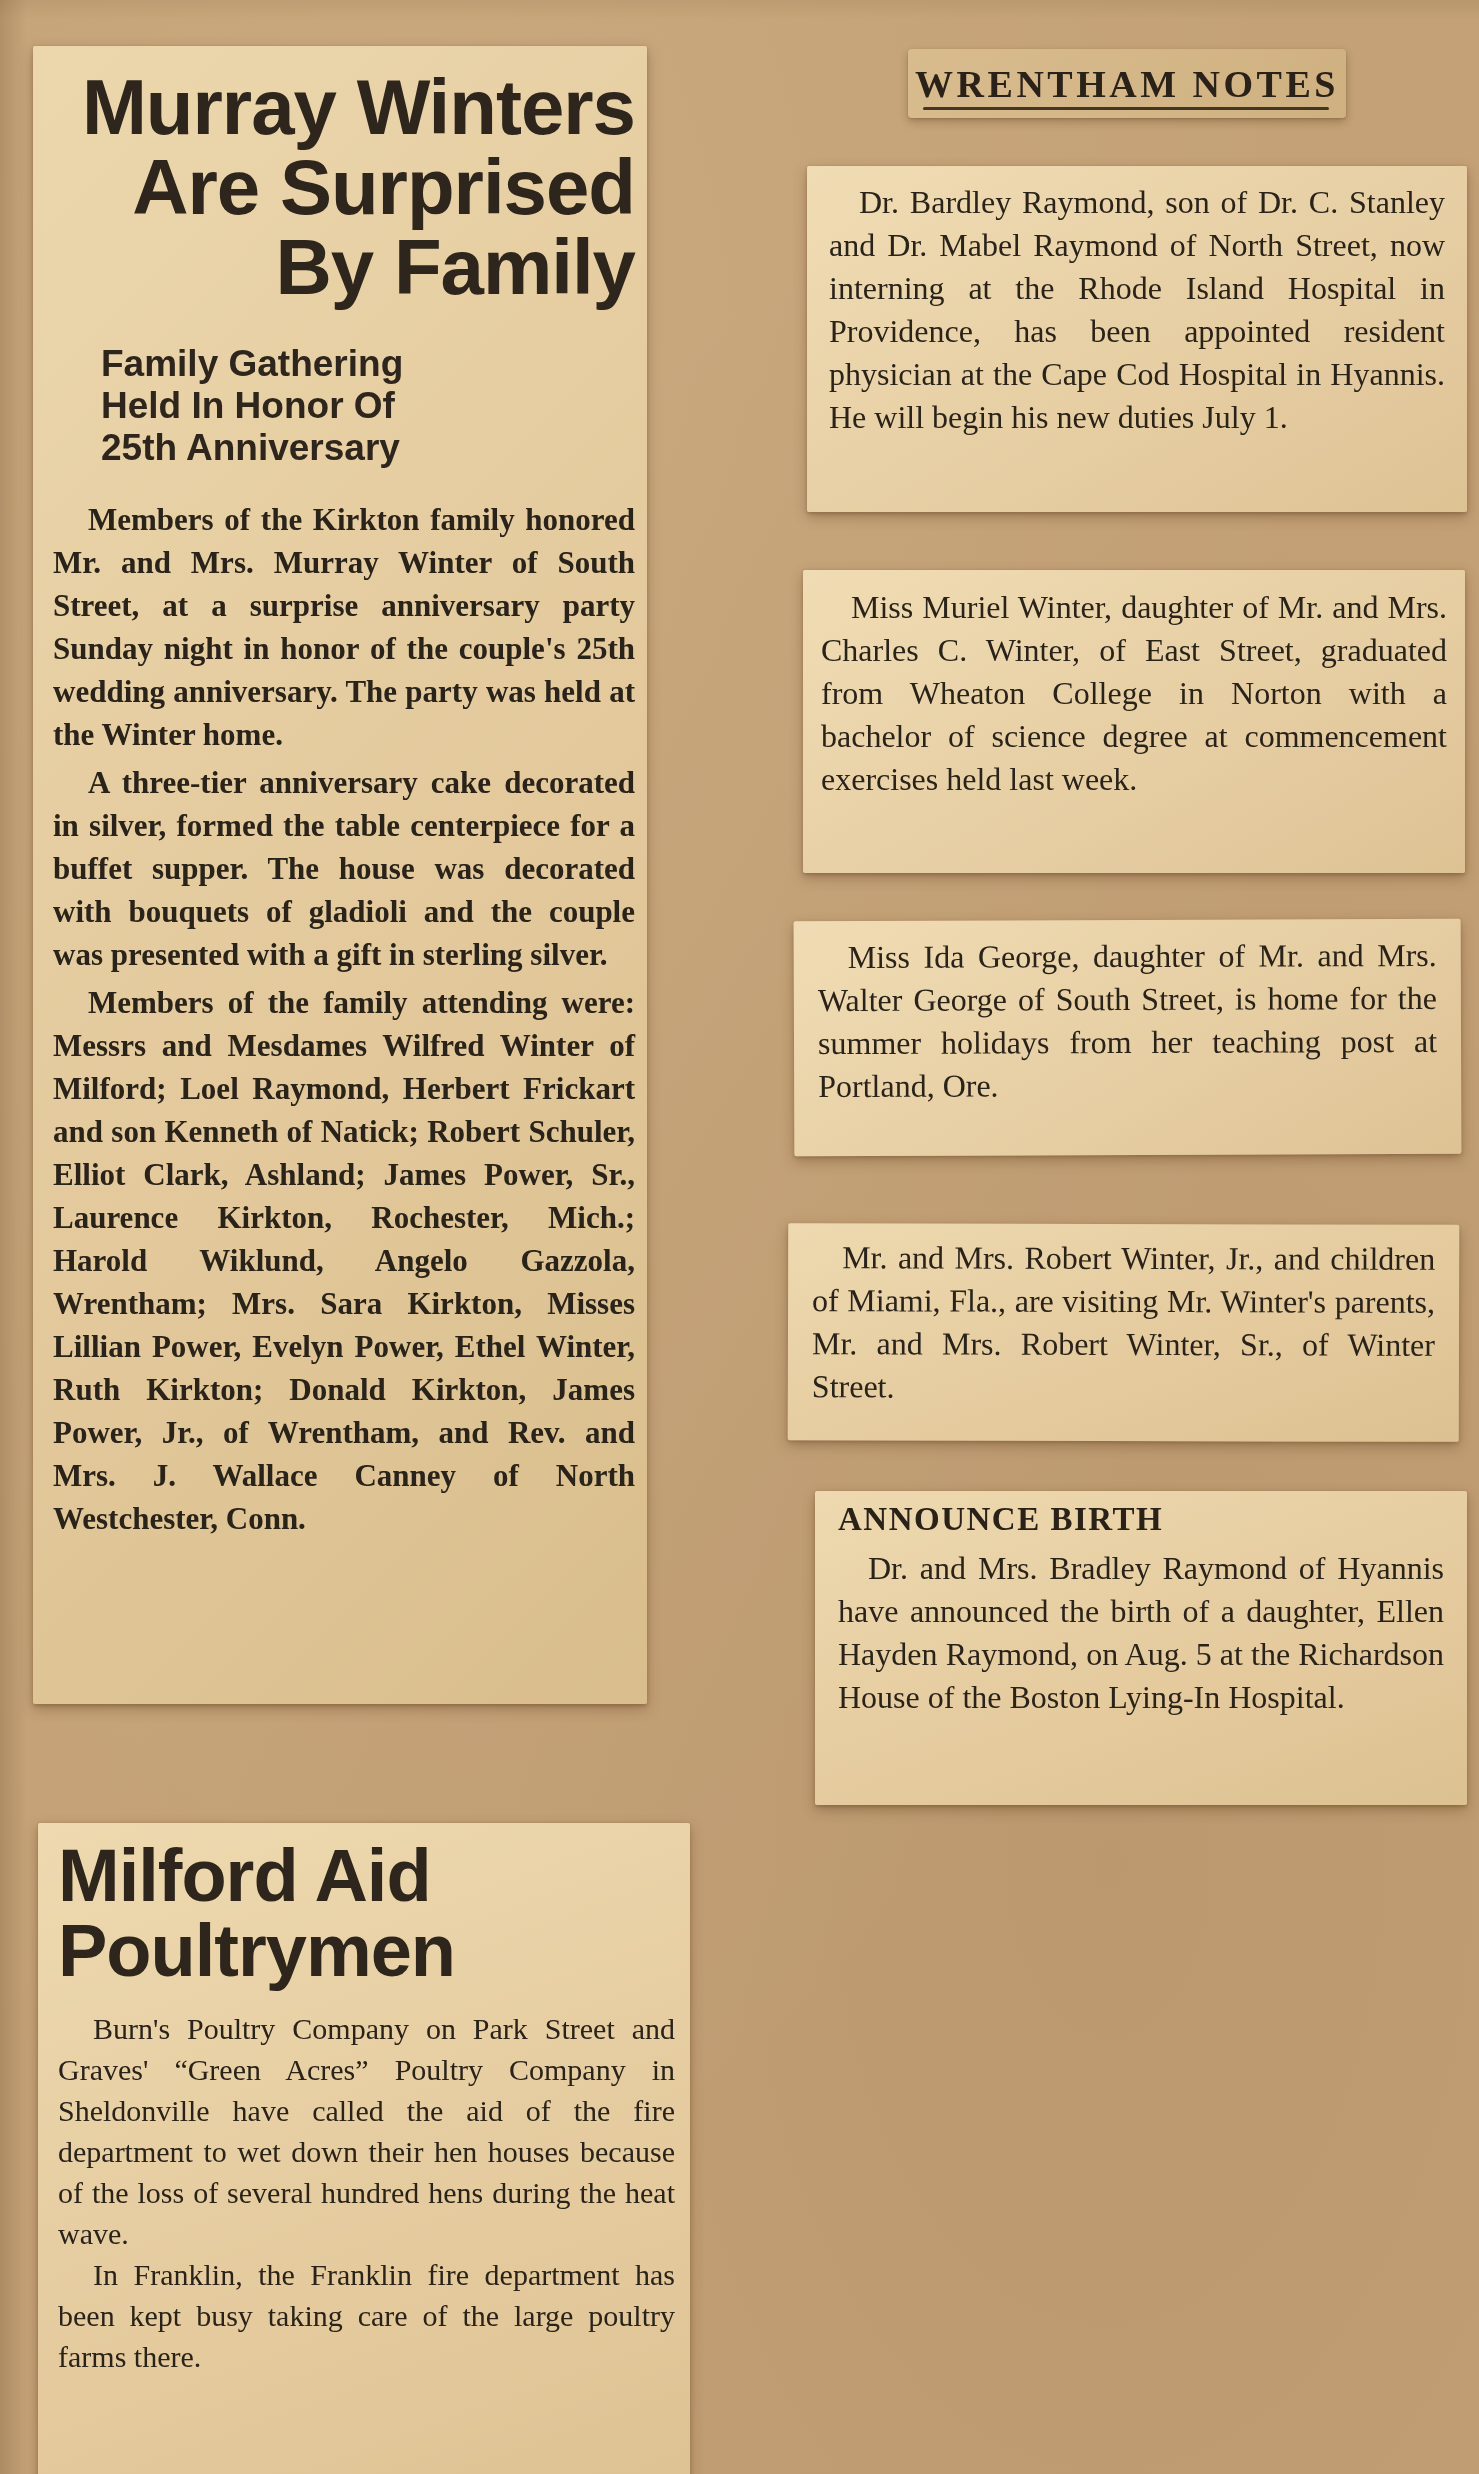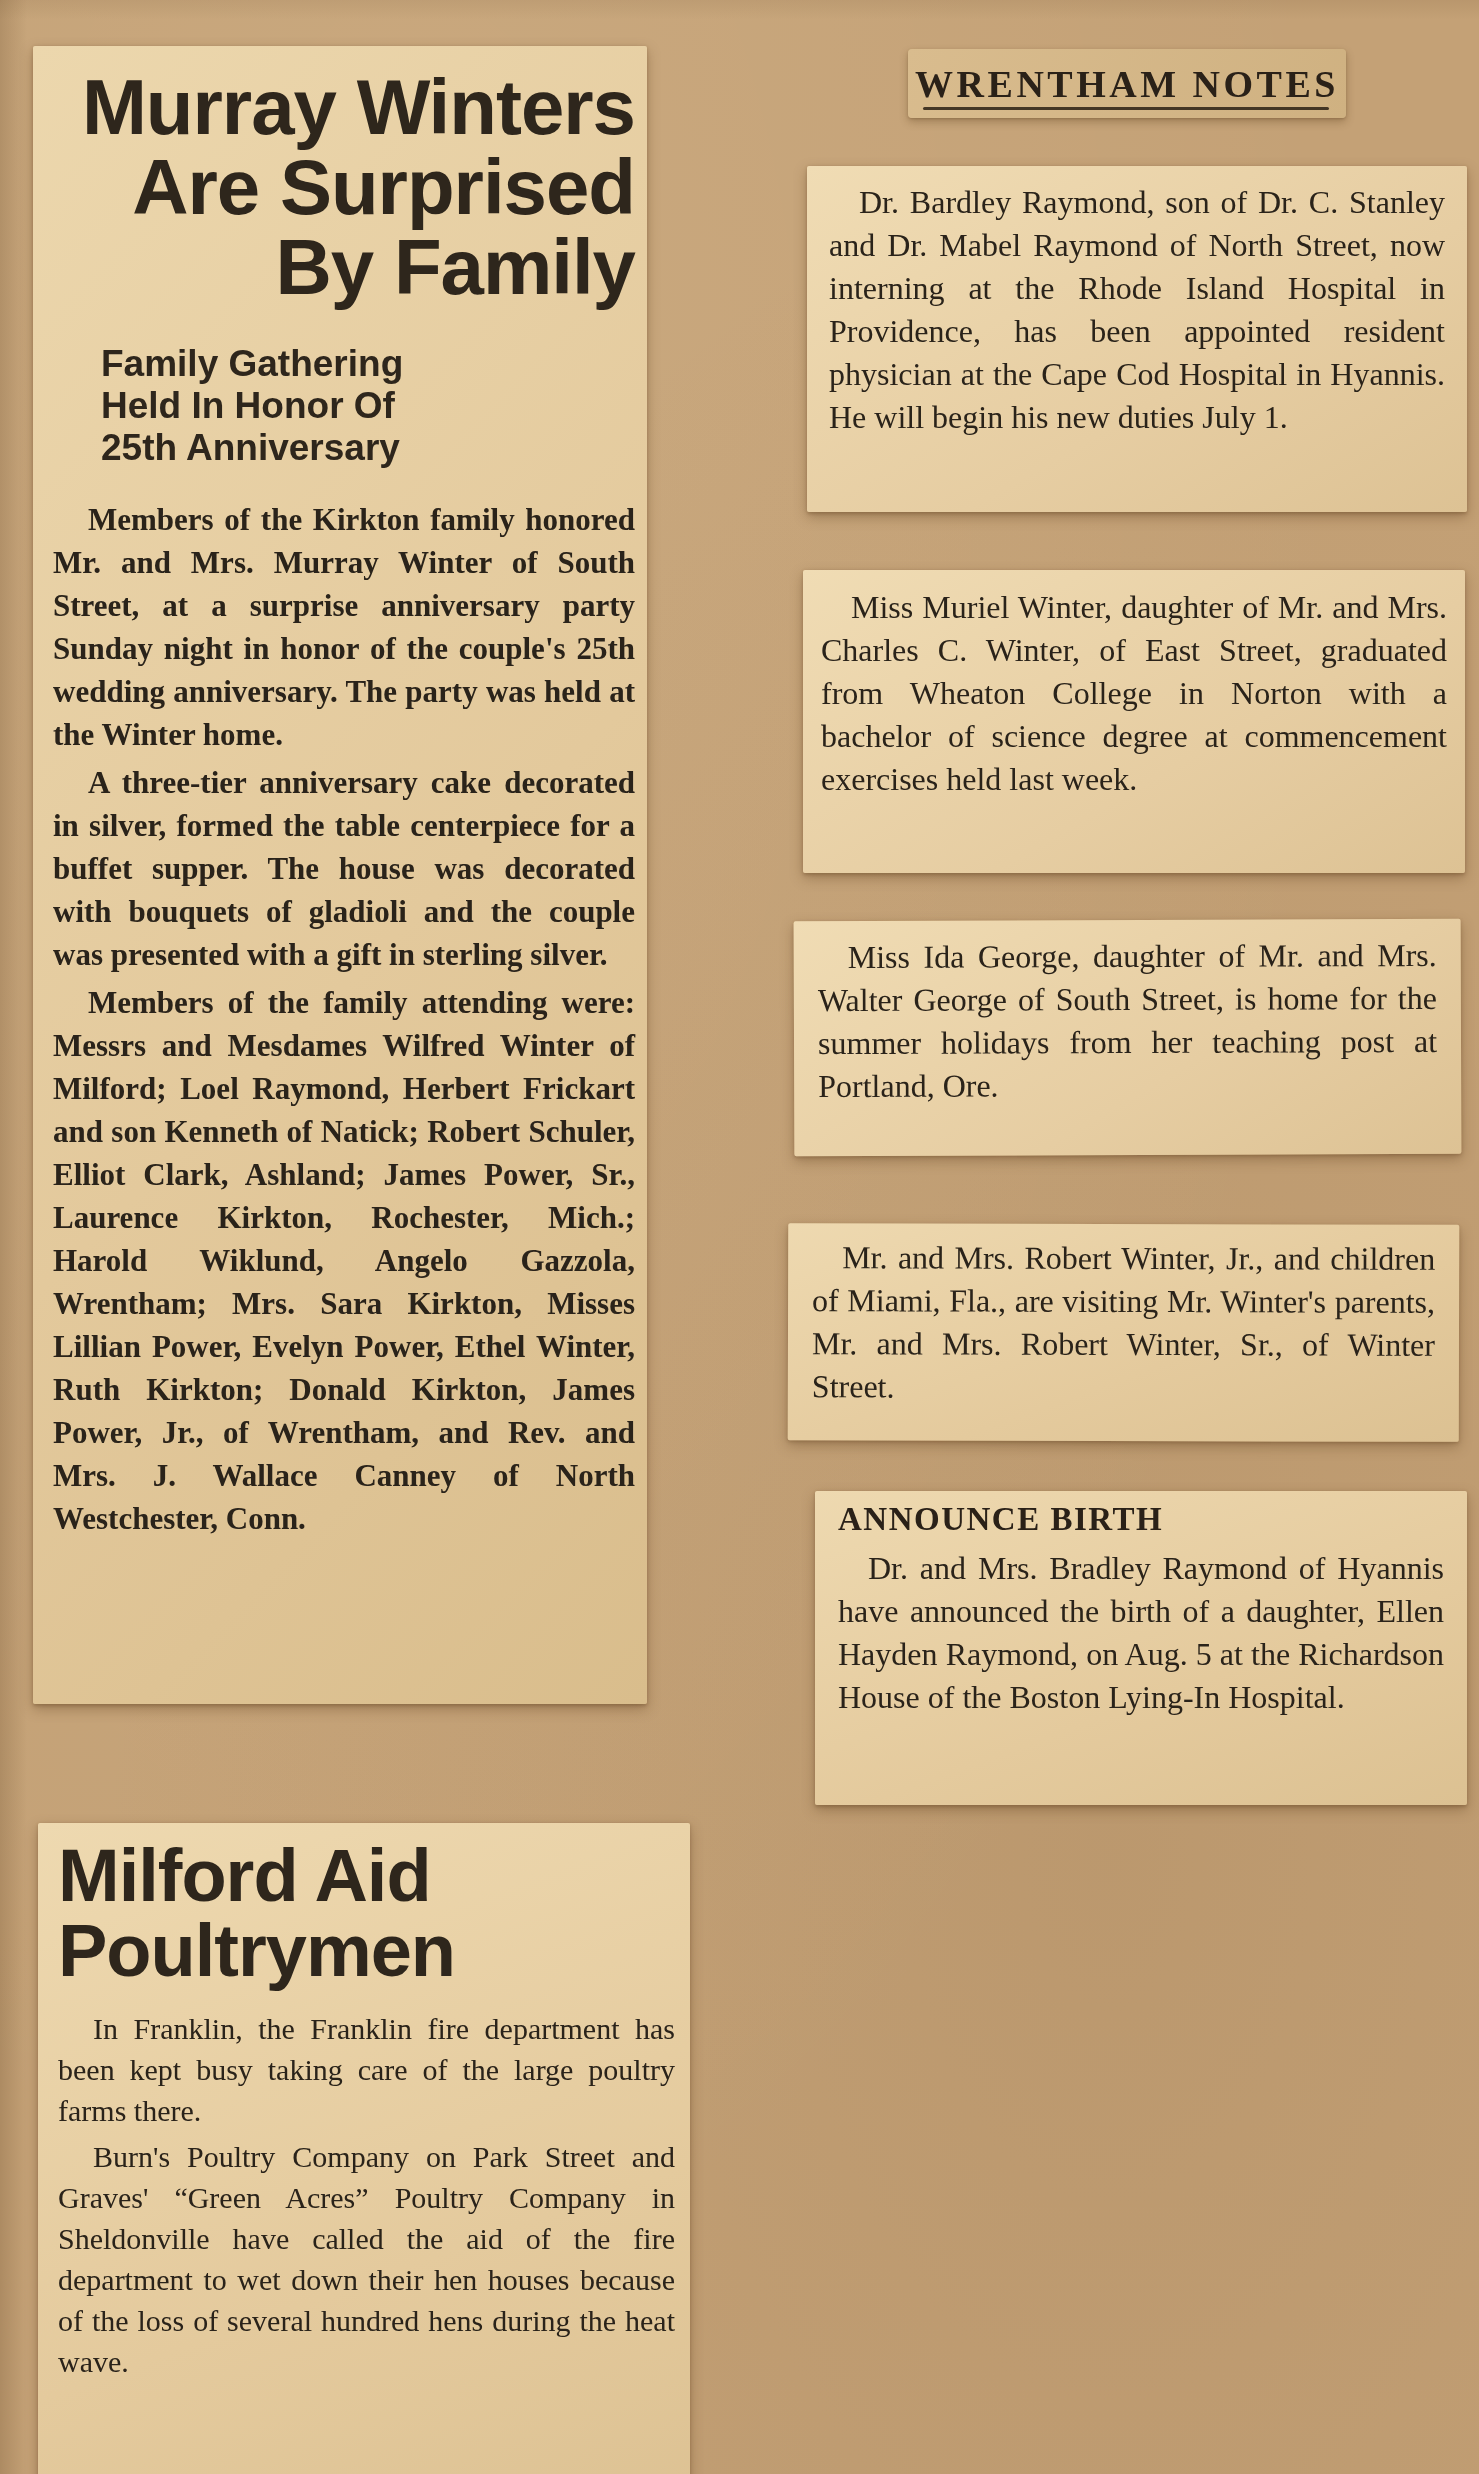--- a/index.html
+++ b/index.html
@@ -88,22 +88,22 @@
     <p>Members of the family attending were: Messrs and Mesdames Wilfred Winter of Milford; Loel Raymond, Herbert Frickart and son Kenneth of Natick; Robert Schuler, Elliot Clark, Ashland; James Power, Sr., Laurence Kirkton, Rochester, Mich.; Harold Wiklund, Angelo Gazzola, Wrentham; Mrs. Sara Kirkton, Misses Lillian Power, Evelyn Power, Ethel Winter, Ruth Kirkton; Donald Kirkton, James Power, Jr., of Wrentham, and Rev. and Mrs. J. Wallace Canney of North Westchester, Conn.</p>
   </div>
 </div>
 
 <div class="clipping paperB" style="left:38px;top:1823px;width:652px;height:725px;padding:15px 15px 15px 20px;">
   <div class="headline" style="font-size:74px;line-height:75px;">
     <div>Milford Aid</div>
     <div>Poultrymen</div>
   </div>
   <div class="bodytext firemen-body" style="margin-top:20px;">
+    <p style="margin-bottom:0;">Burn's Poultry Company on Park Street and Graves' “Green Acres” Poultry Company in Sheldonville have called the aid of the fire department to wet down their hen houses because of the loss of several hundred hens during the heat wave.</p>
     <p>In Franklin, the Franklin fire department has been kept busy taking care of the large poultry farms there.</p>
-    <p style="margin-bottom:0;">Burn's Poultry Company on Park Street and Graves' “Green Acres” Poultry Company in Sheldonville have called the aid of the fire department to wet down their hen houses because of the loss of several hundred hens during the heat wave.</p>
   </div>
 </div>
 
 <div class="notes-header-strip">
   <div class="notes-header-text">WRENTHAM NOTES</div>
   <div class="notes-header-rule"></div>
 </div>
 
 <div class="clipping paperC" style="left:801px;top:166px;width:660px;height:346px;padding:15px 22px;margin-left:6px;">
   <p class="note-body">Dr. Bardley Raymond, son of Dr. C. Stanley and Dr. Mabel Raymond of North Street, now interning at the Rhode Island Hospital in Providence, has been appointed resident physician at the Cape Cod Hospital in Hyannis. He will begin his new duties July 1.</p>

